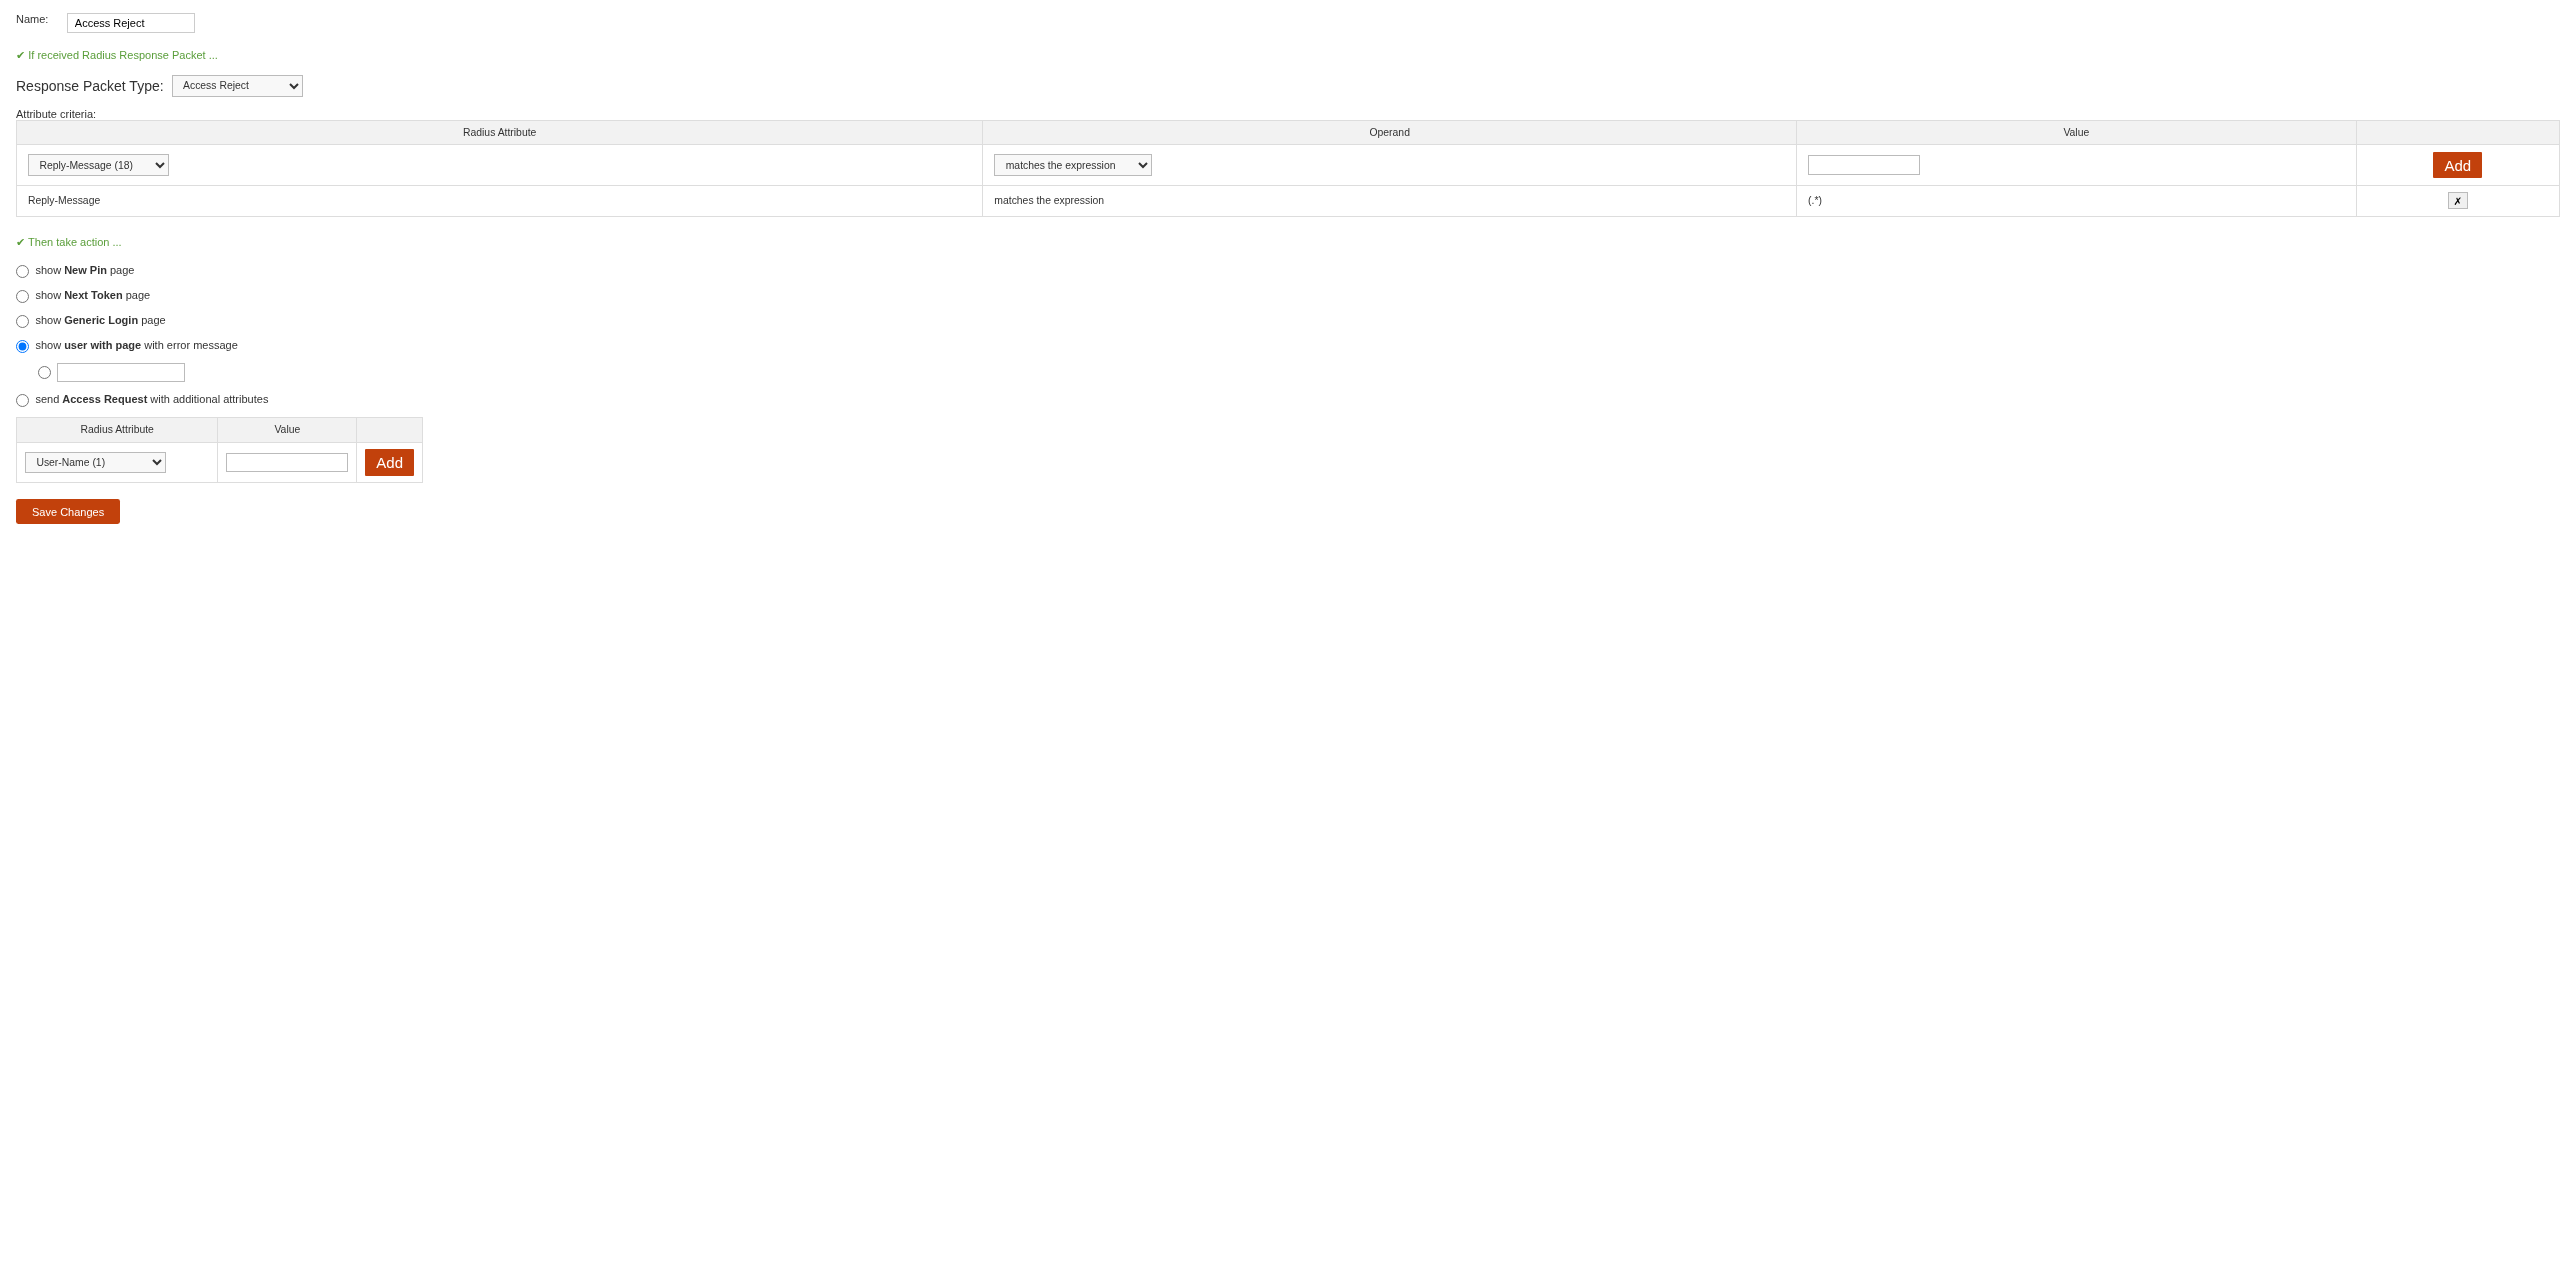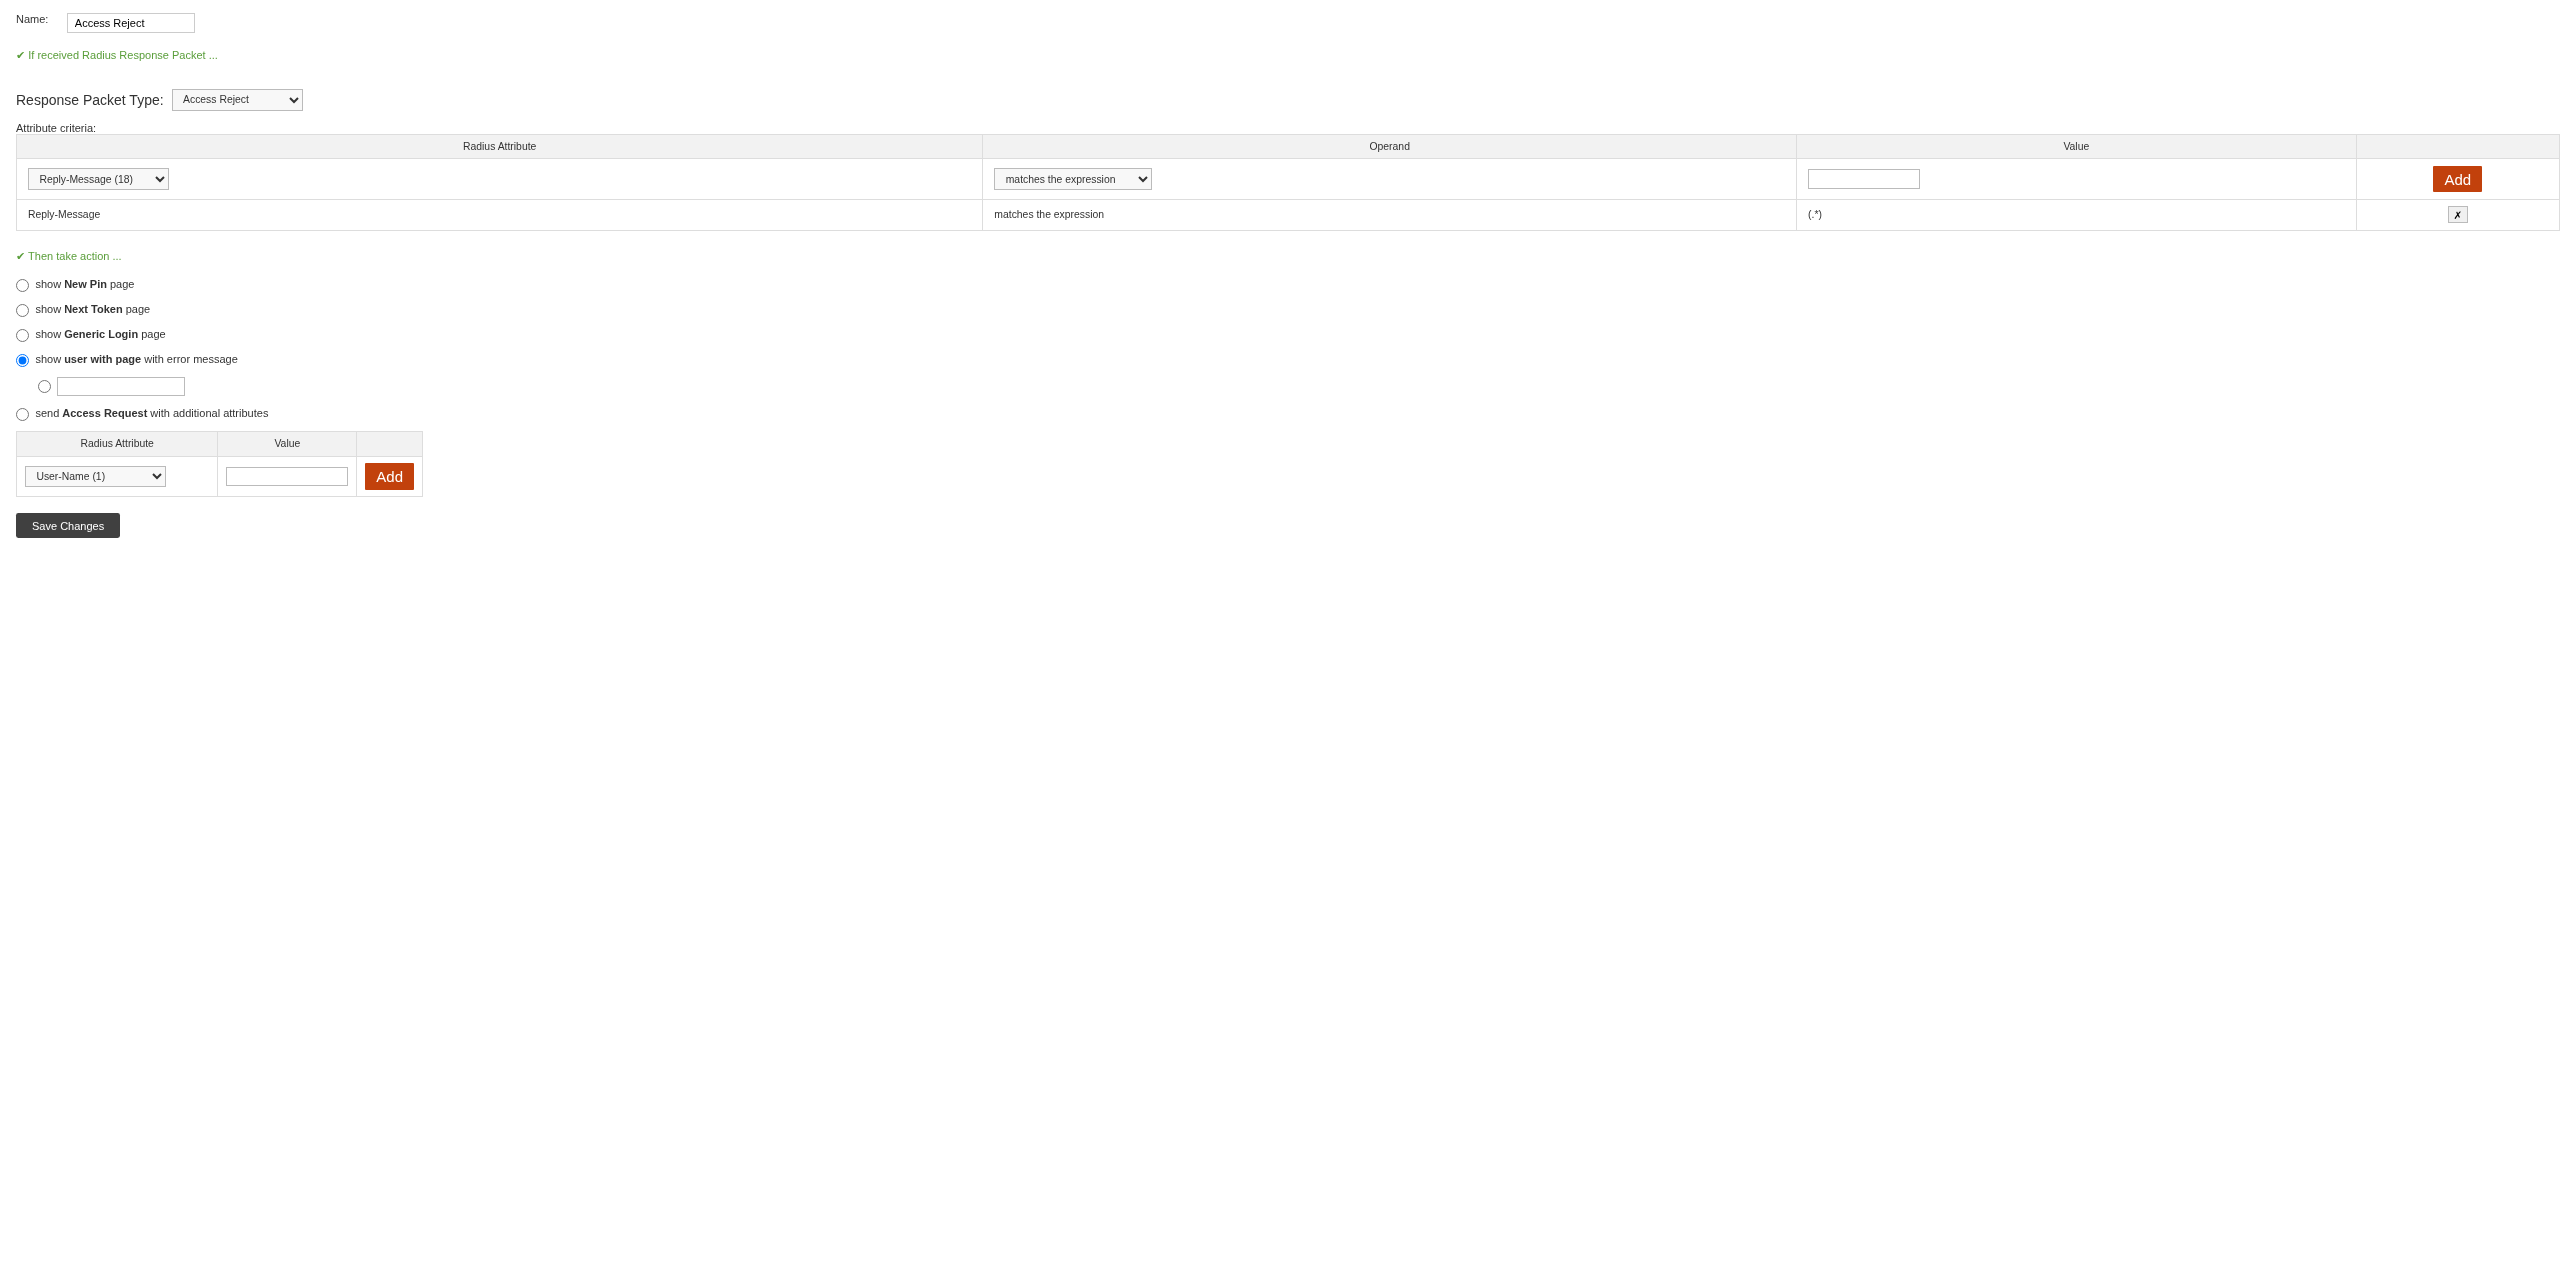--- a/index.html
+++ b/index.html
@@ -22,21 +22,21 @@
     .name-input {
       border: 0.8px solid #ccc;
       padding: 3.2px 6.4px;
       font-size: 11px;
       width: 128px;
     }
     .section-header {
       color: #5a9e3a;
       font-size: 11px;
       font-weight: normal;
-      margin-bottom: 27px;
+      margin-bottom: 13px;
       display: flex;
       align-items: center;
       gap: 4.8px;
     }
     .field-row {
       display: flex;
       align-items: center;
       gap: 8px;
       margin-bottom: 11px;
     }
@@ -167,21 +167,21 @@
     .access-table .col-attr { width: 50%; }
     .access-table .col-val { width: 35%; }
     .access-table .col-act { width: 15%; text-align: center; }
     .access-val-input {
       border: 0.8px solid #bbb;
       padding: 3.2px 4.8px;
       font-size: 10.4px;
       width: 100%;
     }
     .save-btn {
-      background: #404040;
+      background: #c2410c;
       color: #fff;
       border: none;
       padding: 6.4px 16px;
       font-size: 11px;
       cursor: pointer;
       border-radius: 2.4px;
       margin-top: 16px;
     }
   </style>
 </head>

